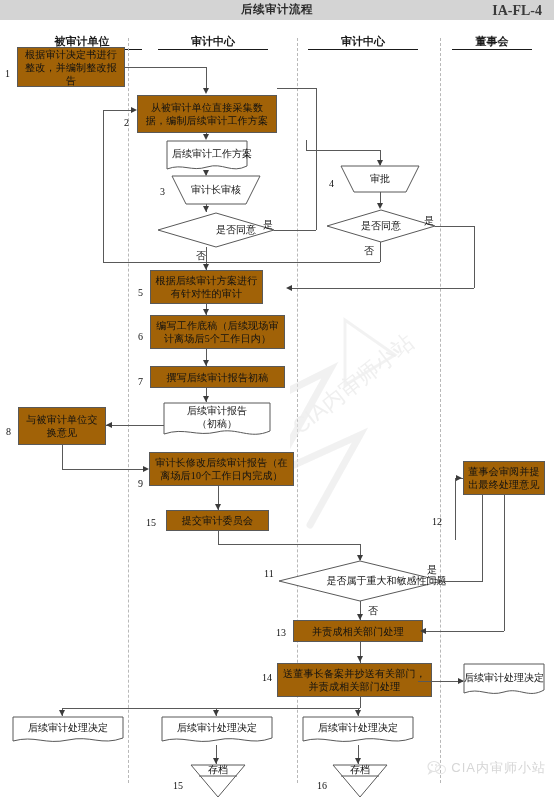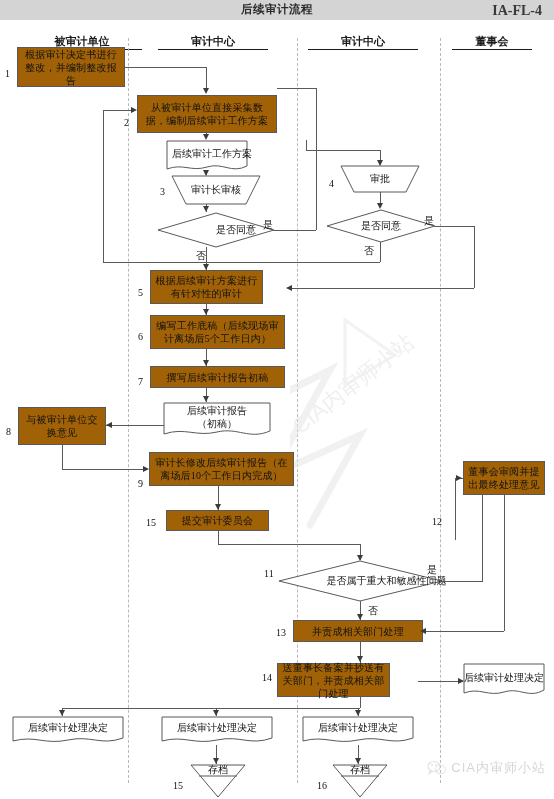--- a/index.html
+++ b/index.html
@@ -263,21 +263,21 @@
   <div class="node rect" style="left:463px;top:461px;width:82px;height:34px;">
     <span>董事会审阅并提出最终处理意见</span>
   </div>
 
   <div class="num" style="left:276px;top:627px;">13</div>
   <div class="node rect" style="left:293px;top:620px;width:130px;height:22px;">
     <span>并责成相关部门处理</span>
   </div>
 
   <div class="num" style="left:262px;top:672px;">14</div>
-  <div class="node rect" style="left:277px;top:663px;width:113px;height:34px;">
+  <div class="node rect" style="left:277px;top:663px;width:155px;height:34px;">
     <span>送董事长备案并抄送有关部门，并责成相关部门处理</span>
   </div>
 
   <div class="docshape" style="left:463px;top:663px;width:82px;height:36px;">
     <svg width="82" height="36" viewBox="0 0 82 36">
       <path d="M1,1 H81 V27 C65,36 57,24 41,29 C25,34 17,24 1,30 Z" fill="#fff" stroke="#595959" stroke-width="1"></path>
     </svg>
     <div class="txt" style="height:28px;">
       <span>后续审计处理决定</span>
     </div>

